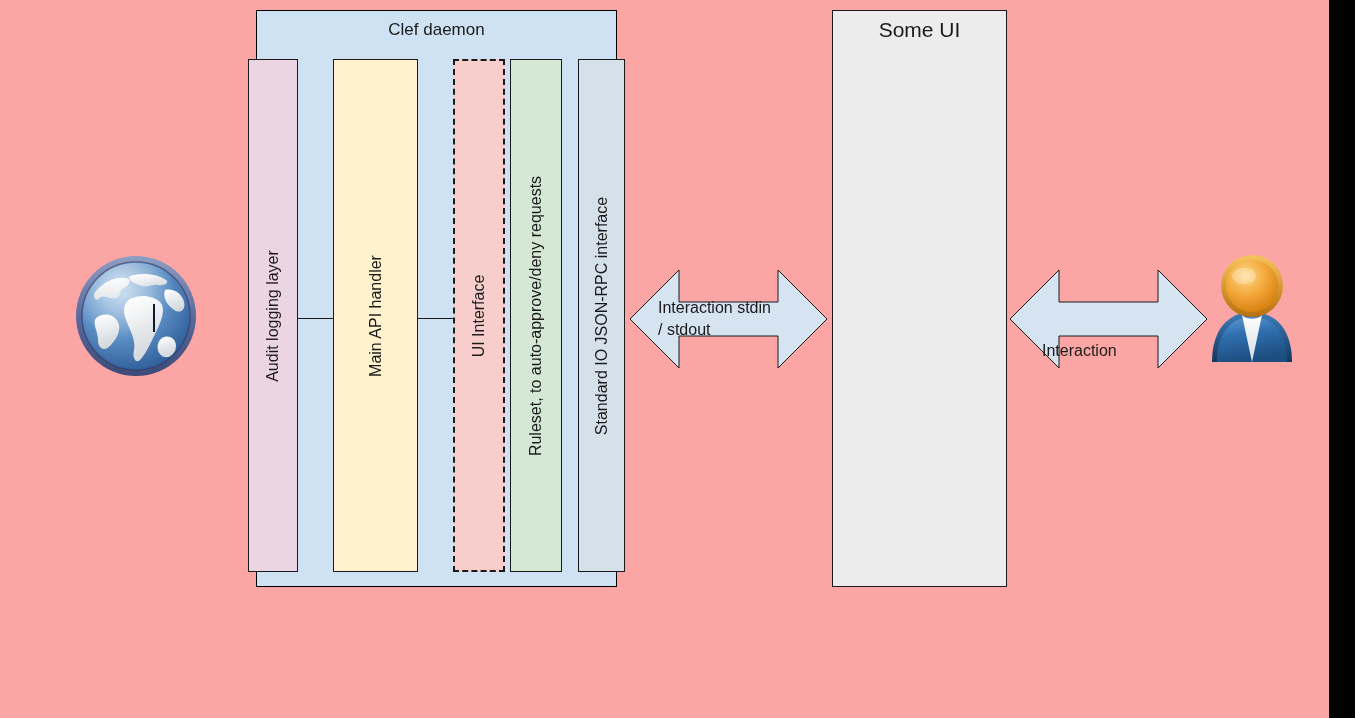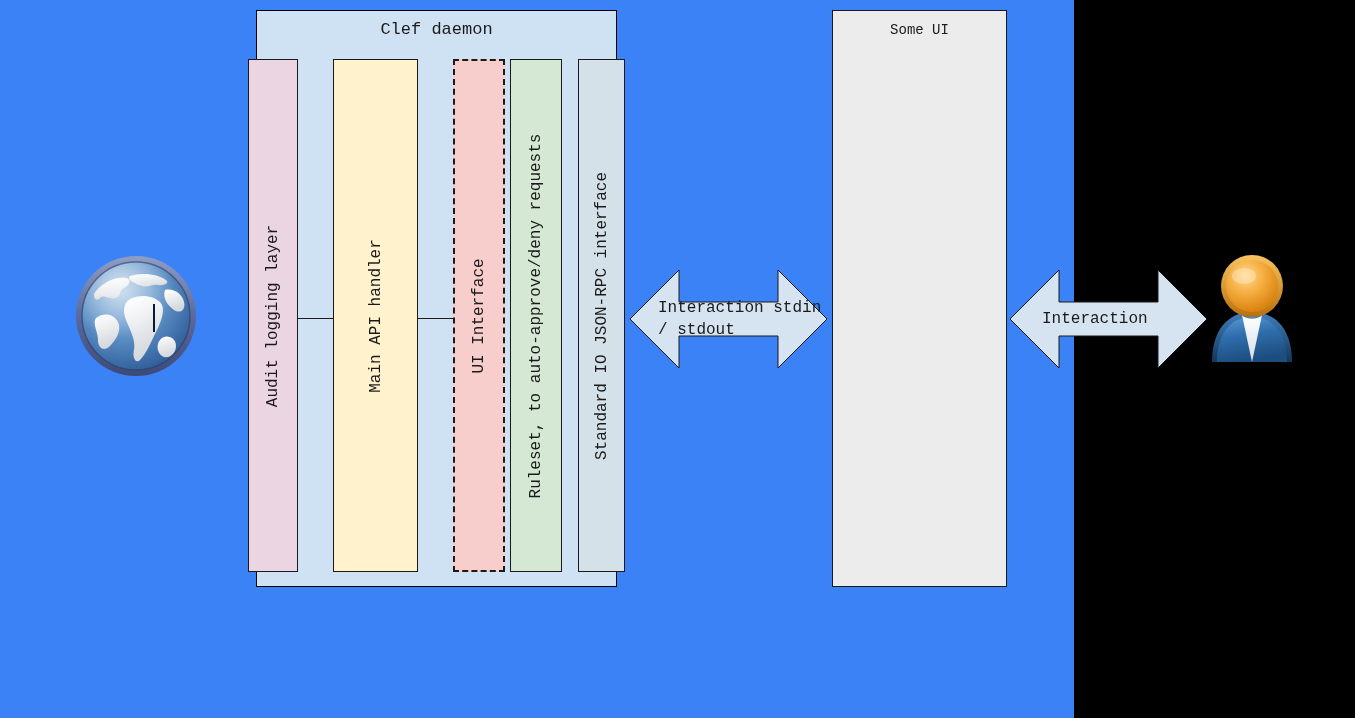--- a/index.html
+++ b/index.html
@@ -10,24 +10,23 @@
   body {
     width: 1355px;
     height: 718px;
     font-family: "Liberation Sans", sans-serif;
     position: relative;
     overflow: hidden;
   }
   #canvas {
     position: absolute;
     left: 0; top: 0;
-    width: 1074px;
+    width: 1329px;
     height: 718px;
-    background: #3b82f6;
-    font-family: Liberation Mono, monospace;
+    background: #fca5a5;
   }
   .abs { position: absolute; }
 
   
   #clef-daemon-container {
     left: 256px;
     top: 10px;
     width: 361px;
     height: 577px;
     background: #cfe2f3;
@@ -89,21 +88,21 @@
     background: #ececec;
     border: 1px solid #1a1a1a;
     box-sizing: border-box;
   }
   #some-ui-title {
     position: absolute;
     left: 0;
     top: 8px;
     width: 100%;
     text-align: center;
-    font-size: 14px;
+    font-size: 21px;
     color: #1a1a1a;
     line-height: 22px;
   }
   #some-ui-list {
     position: absolute;
     left: 11px;
     top: 52px;
     font-size: 18px;
     line-height: 22px;
     color: #1a1a1a;
@@ -124,21 +123,21 @@
     transform: translateY(-50%);
     width: 100%;
     padding-left: 28px;
     box-sizing: border-box;
     font-size: 16px;
     color: #1a1a1a;
     line-height: 22px;
   }
   #arrow-stdio     { left: 630px; width: 197px; }
   #arrow-interaction { left: 1010px; width: 197px; }
-  #arrow-interaction .alabel { padding-left: 32px; }
+  #arrow-interaction .alabel { padding-left: 32px; margin-top: 32px; }
 
   
   #globe-icon  { left: 70px;  top: 250px; width: 135px; height: 135px; }
   #user-icon   { left: 1204px; top: 252px; width: 96px;  height: 110px; }
   .icon svg { display: block; width: 100%; height: 100%; }
 </style>
 </head>
 <body>
 
 <div id="canvas">

